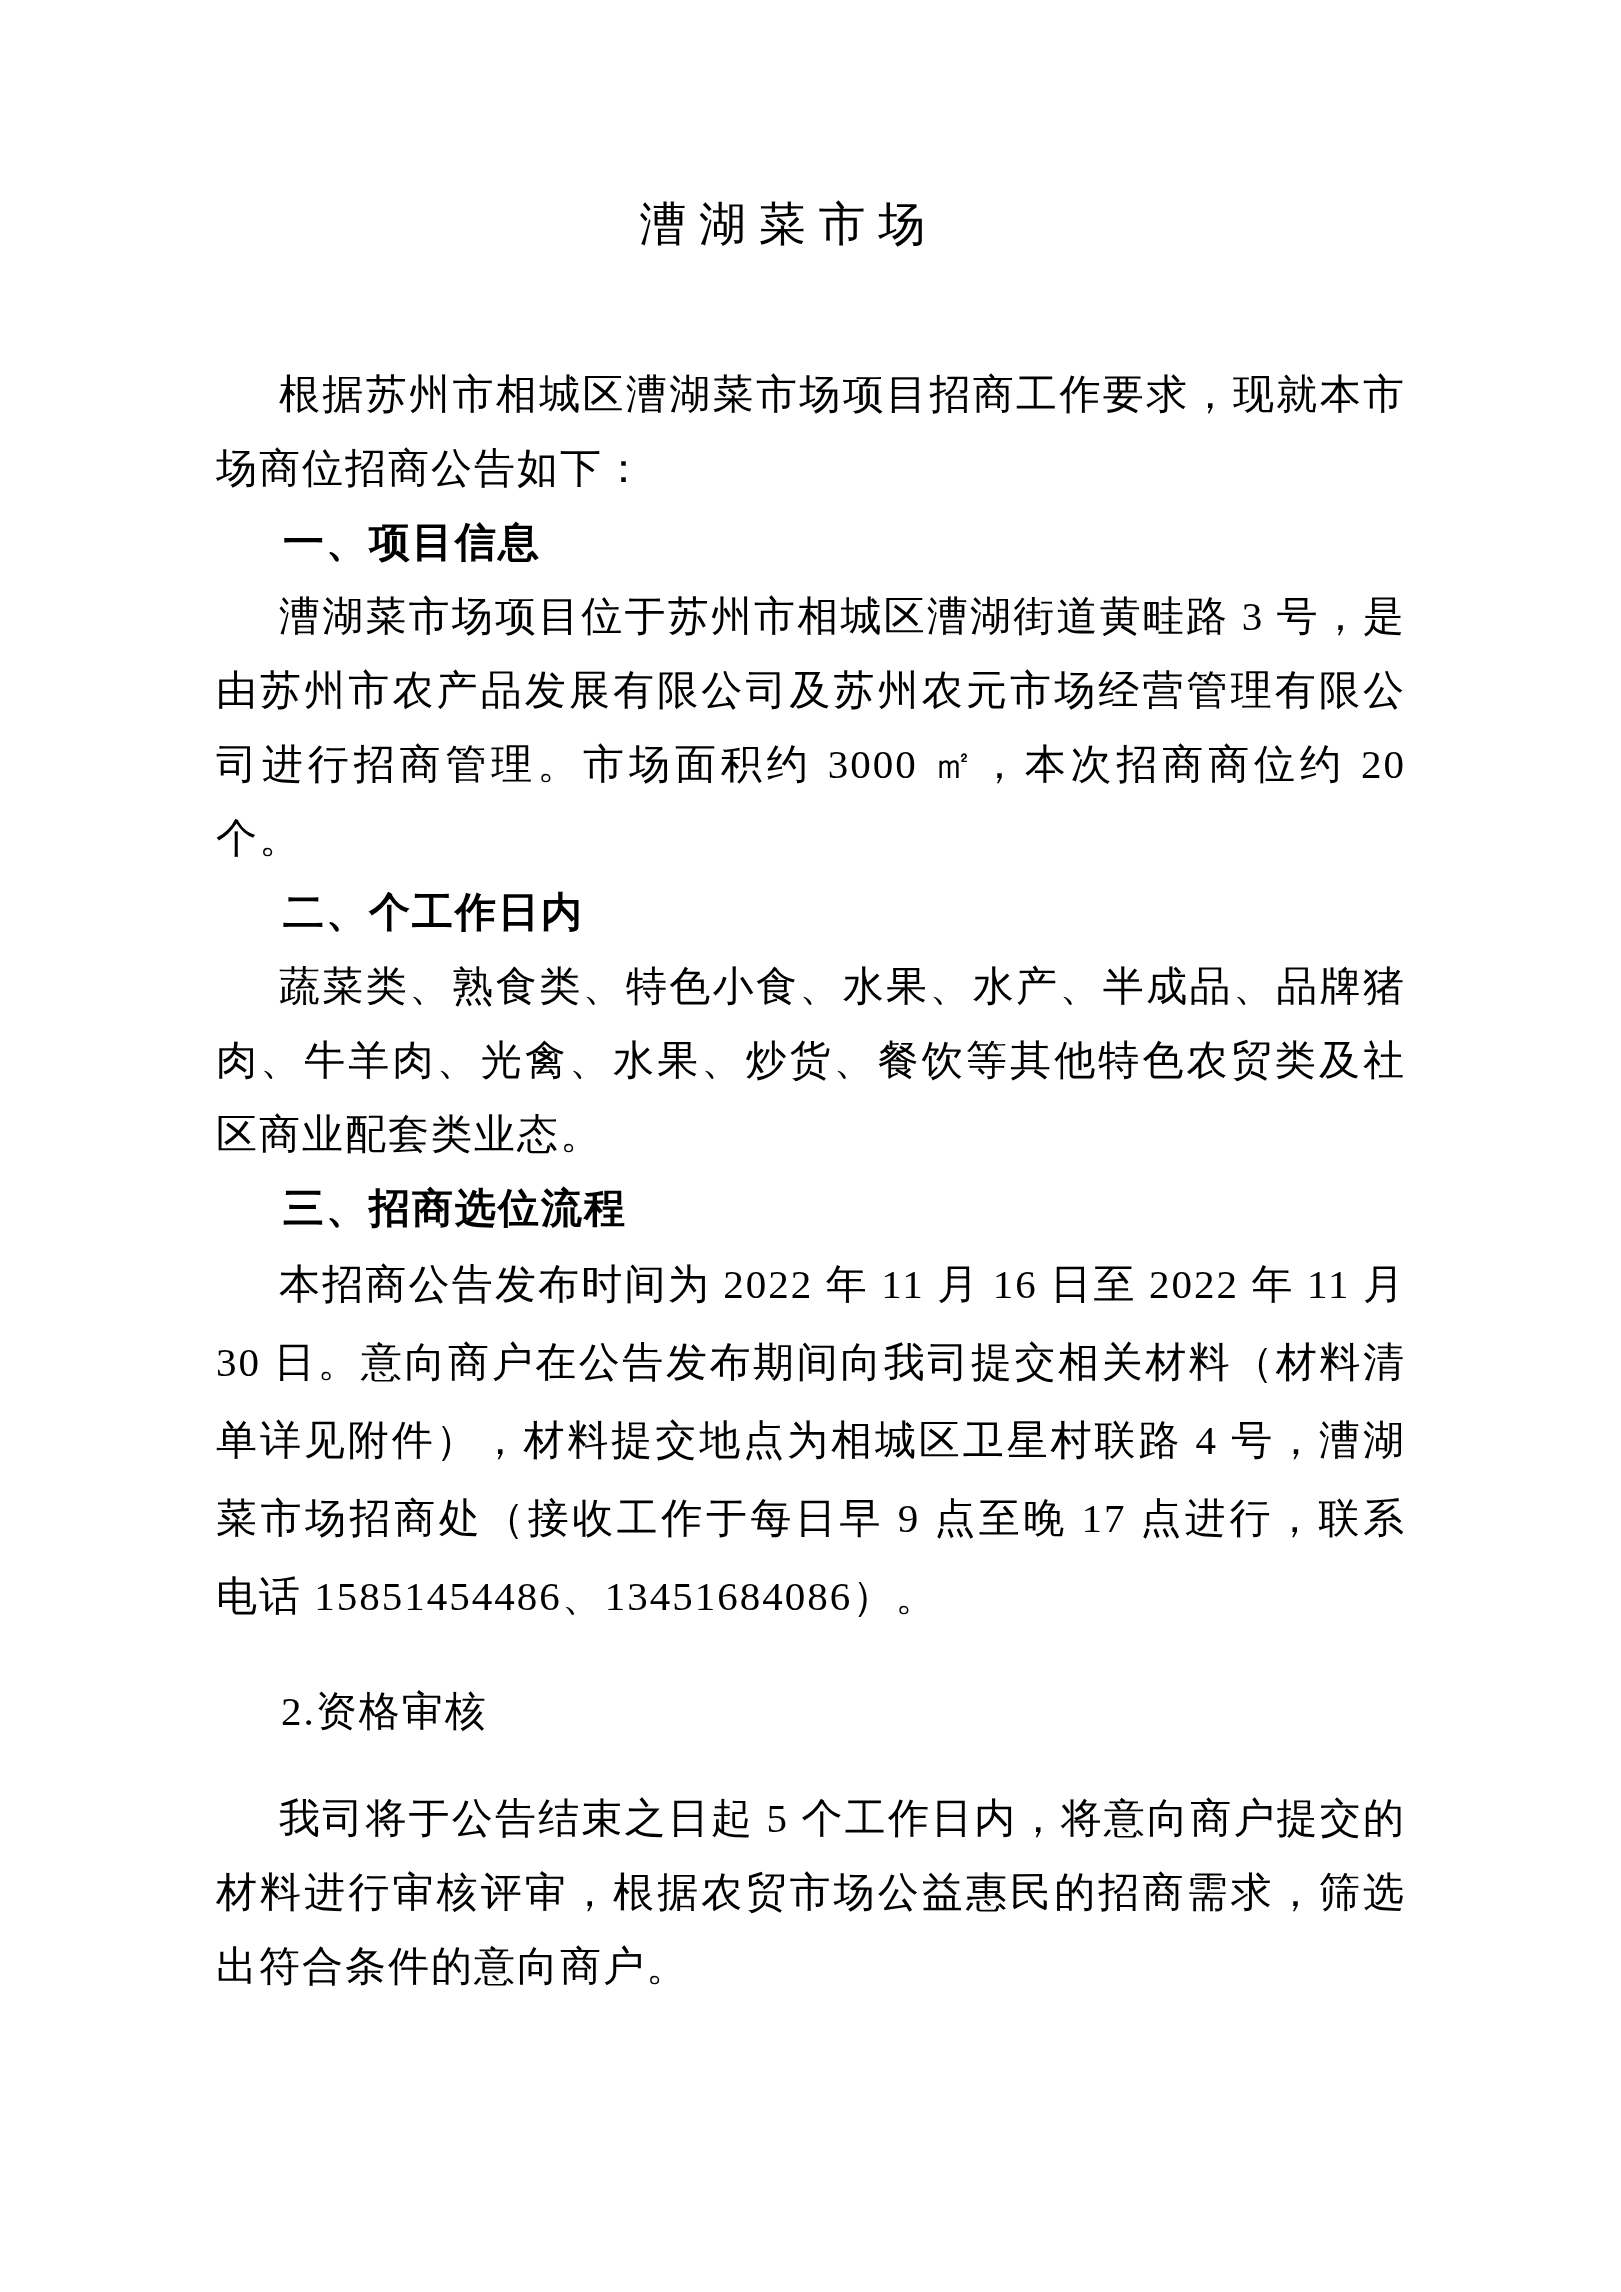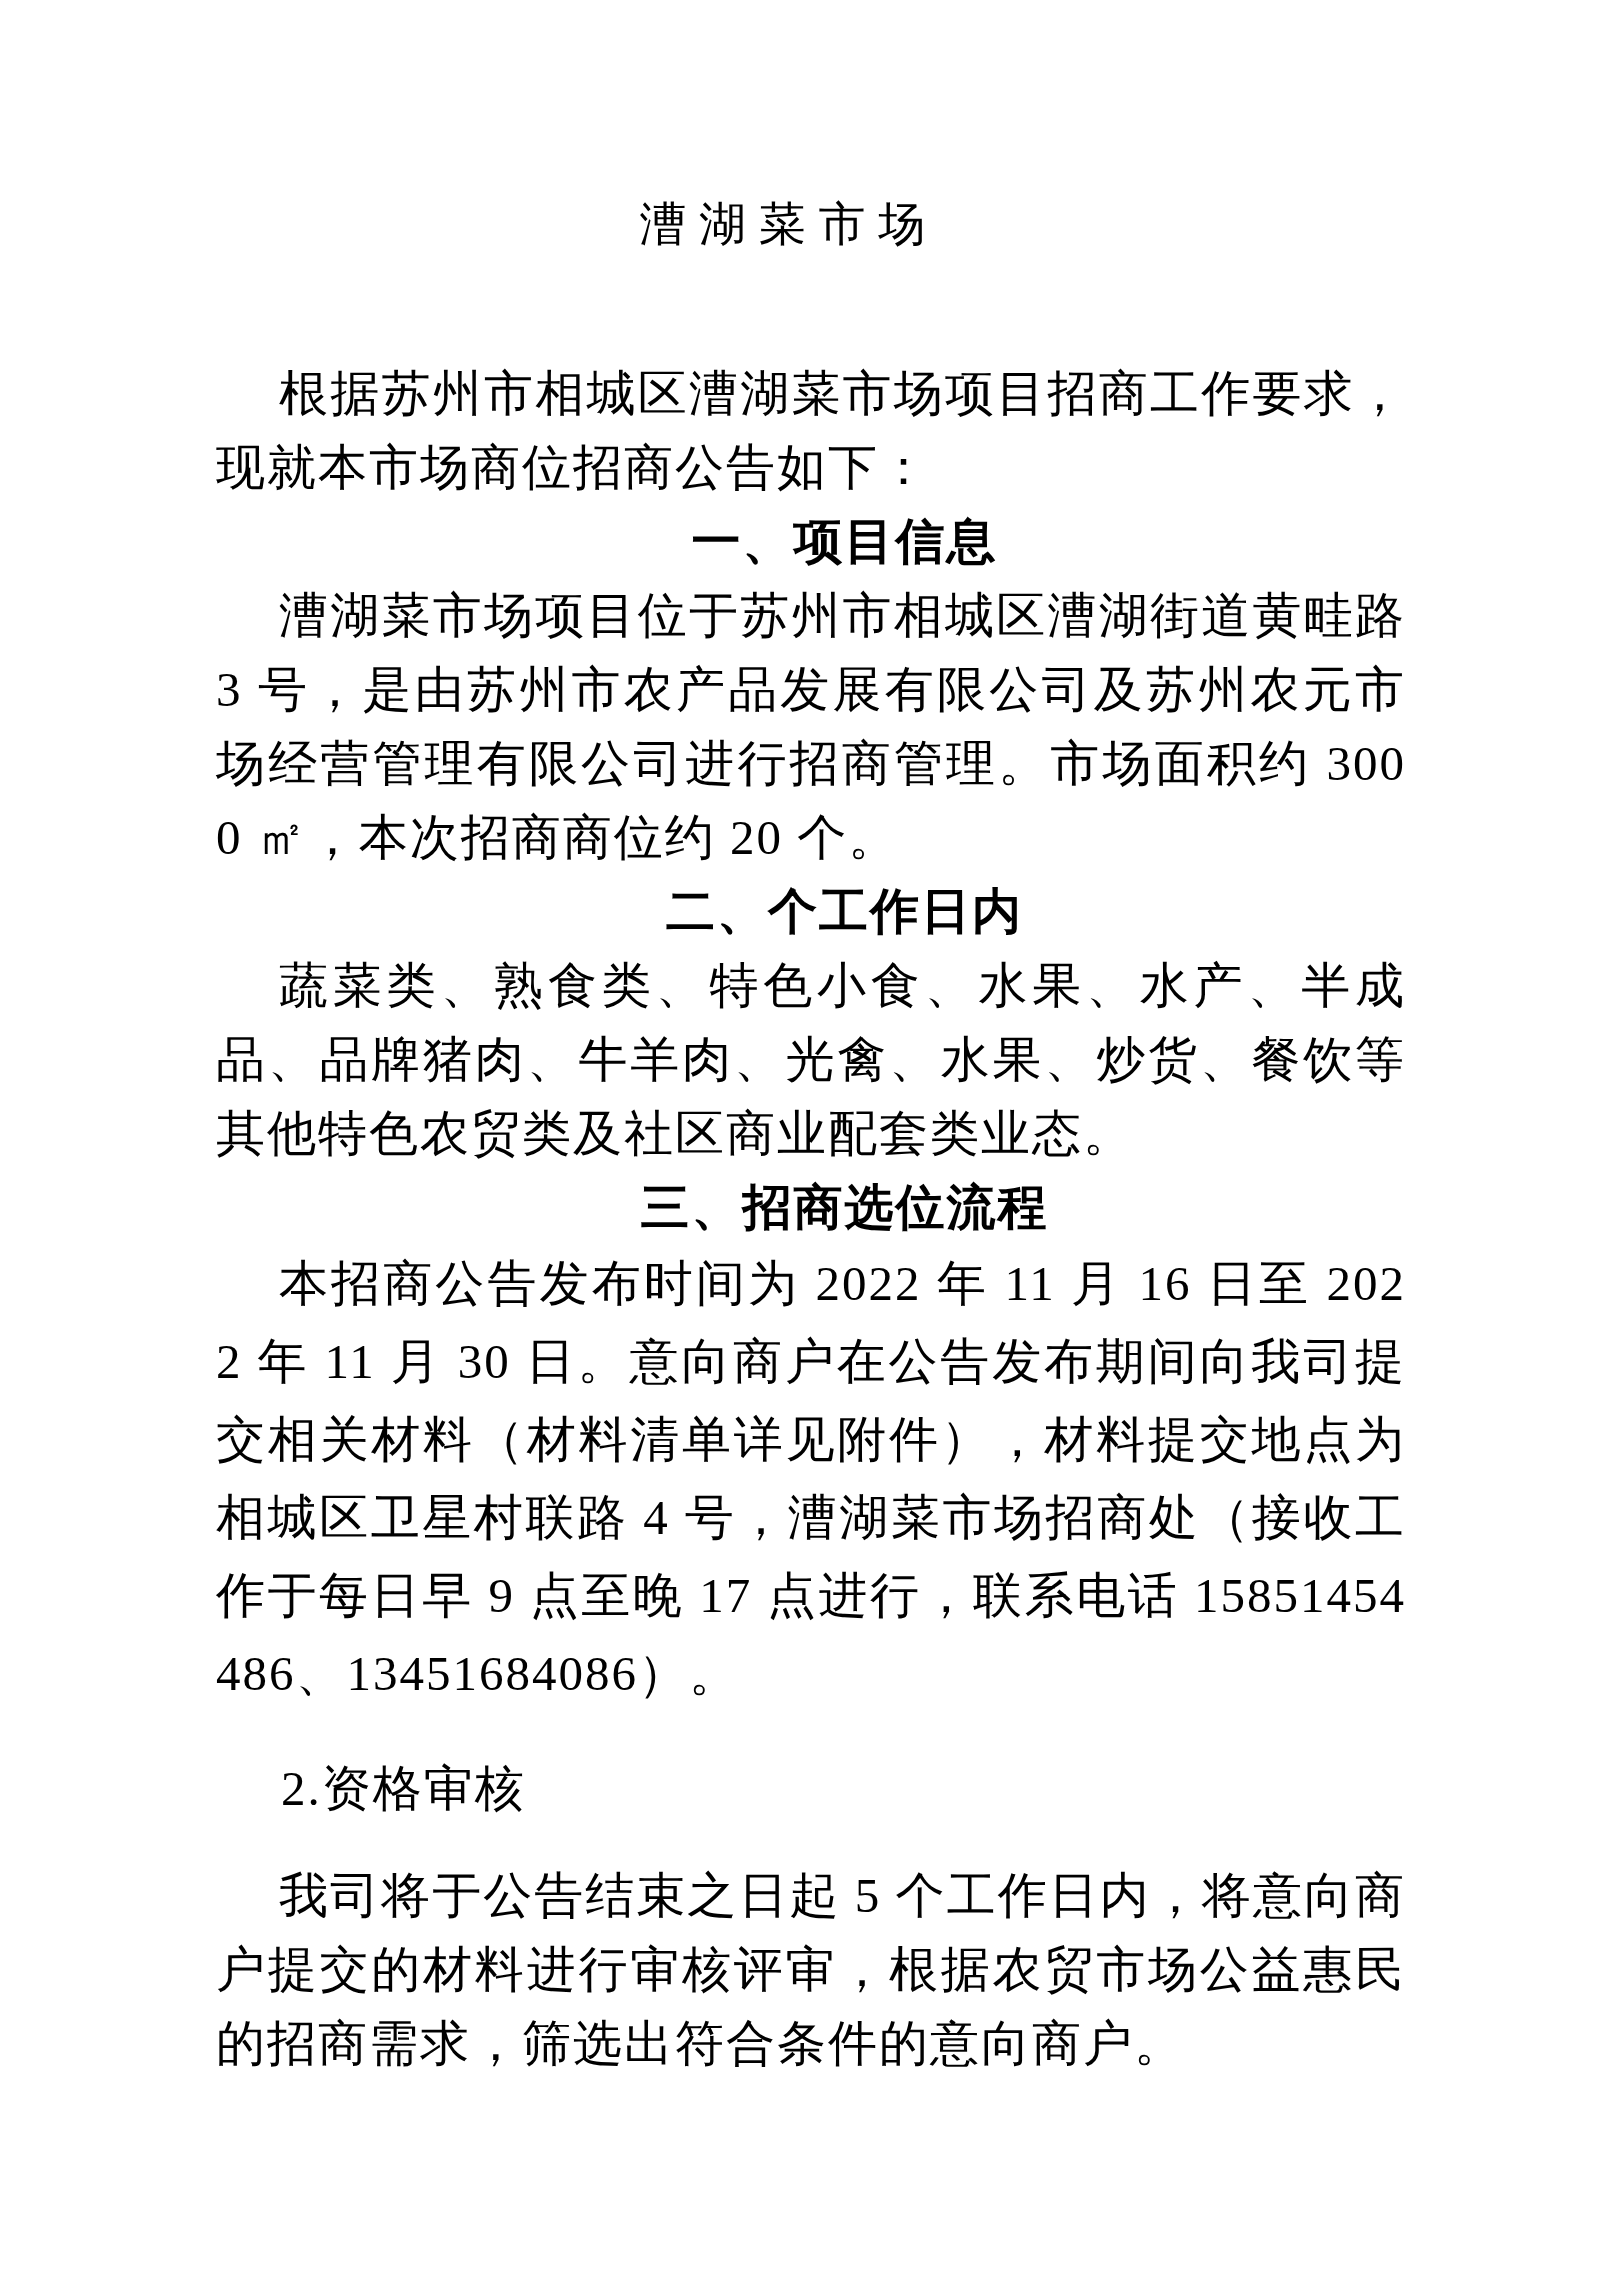--- a/index.html
+++ b/index.html
@@ -27,32 +27,32 @@
     margin-right: 15.7px;
   }
   .title-line {
     display: block;
     font-size: 47px;
     line-height: 70px;
     letter-spacing: 12.7px;
     white-space: nowrap;
   }
   .para {
-    font-size: 49px;
+    font-size: 41px;
     line-height: 74px;
     text-align: justify;
     text-justify: inter-character;
     letter-spacing: 2px;
     word-break: break-all;
   }
   .indent { text-indent: 63px; }
   .heading {
     font-weight: bold;
     text-indent: 67px;
-    text-align: center;
+    text-align: left;
   }
   .sublabel {
     font-weight: normal;
     text-indent: 65px;
     text-align: left;
   }
   .sec3-body { line-height: 78px; }
   .gap-step2-label { margin-top: 39px; }
   .gap-step2-body { margin-top: 33px; }
 </style>

